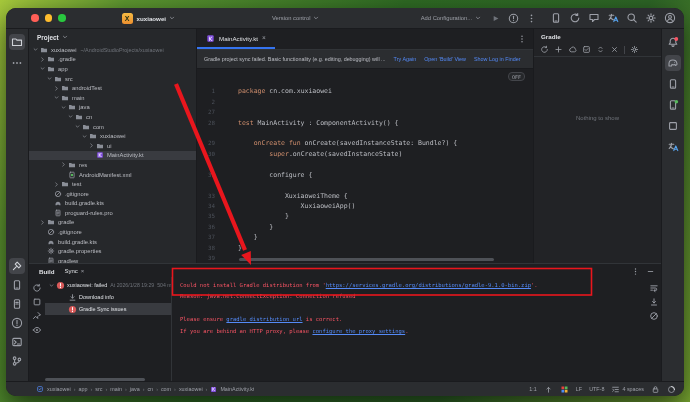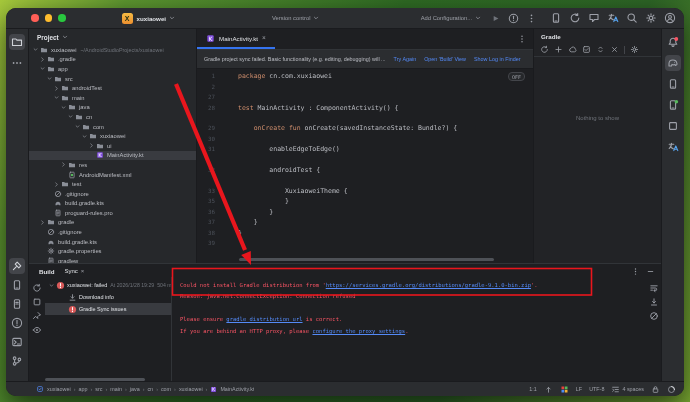--- a/index.html
+++ b/index.html
@@ -56,21 +56,21 @@
   .editor{flex:1;display:flex;flex-direction:column;min-width:0;background:#1e1f22;position:relative;}
   .tabbar{height:20px;border-bottom:1px solid #313438;display:flex;align-items:center;flex:0 0 auto;}
   .tab{height:100%;display:flex;align-items:center;gap:4px;padding:0 9px;border-bottom:2px solid #3574f0;box-sizing:border-box;}
   .tab-label{color:#dfe1e5;font-size:6.2px;}
   .tab-close{color:#9da0a8;font-size:6.5px;line-height:1;}
   .tab-kebab{margin-left:auto;margin-right:6px;}
   .banner{height:18px;background:#2b2d30;border-bottom:1px solid #1a1b1e;display:flex;align-items:center;padding:0 7px;flex:0 0 auto;white-space:nowrap;overflow:hidden;}
   .banner-text{color:#bcbec4;font-size:5.4px;}
   .banner-actions{display:flex;gap:8px;margin-left:8px;}
   .banner-actions a{color:#548af7;font-size:5.4px;text-decoration:none;}
-  .codearea{flex:1;position:relative;overflow:hidden;padding-top:2px;font-family:"DejaVu Sans Mono",monospace;}
+  .codearea{flex:1;position:relative;overflow:hidden;padding-top:17px;font-family:"DejaVu Sans Mono",monospace;}
   .cl{height:10.45px;display:flex;align-items:center;white-space:pre;}
   .cl .ln{width:18px;text-align:right;color:#4b5059;font-size:5.8px;flex:0 0 auto;}
   .cl .fd{width:10px;flex:0 0 auto;display:flex;justify-content:center;align-items:center;}
   .cl .codetxt{margin-left:13px;font-size:6.5px;}
   .tok-k{color:#cf8e6d;}
   .tok-p{color:#bcbec4;}
   .tok-f{color:#9da0a8;background:#3c3f44;border-radius:2px;padding:0 2px;}
   .offbadge{position:absolute;top:3px;right:8px;color:#9da0a8;font-size:5px;border:1px solid #43454a;border-radius:4px;padding:0.5px 3px;background:#26282b;}
   .hscroll{position:absolute;left:42px;bottom:2px;width:255px;height:3px;border-radius:2px;background:#4e5157;}
   
@@ -586,26 +586,26 @@
               </span>
           </div>
           <div class="codearea">
             <div id="code">
                 <div class="cl"><span class="ln">1</span><span class="fd"></span><span class="codetxt"><span class="tok-k">package</span><span class="tok-p"> cn.com.xuxiaowei</span></span></div>
                 <div class="cl"><span class="ln">2</span><span class="fd"></span><span class="codetxt"></span></div>
                 <div class="cl"><span class="ln">27</span><span class="fd"></span><span class="codetxt"></span></div>
                 <div class="cl"><span class="ln">28</span><span class="fd"></span><span class="codetxt"><span class="tok-k">test</span><span class="tok-p"> MainActivity : ComponentActivity() {</span></span></div>
                 <div class="cl"><span class="ln"></span><span class="fd"></span><span class="codetxt"></span></div>
                 <div class="cl"><span class="ln">29</span><span class="fd"></span><span class="codetxt"><span class="tok-p">    </span><span class="tok-k">onCreate</span><span class="tok-p"> </span><span class="tok-k">fun</span><span class="tok-p"> onCreate(savedInstanceState: Bundle?) {</span></span></div>
-                <div class="cl"><span class="ln">30</span><span class="fd"></span></div>
-                <div class="cl"><span class="ln">31</span><span class="fd"></span><span class="codetxt"><span class="tok-p">        enableEdgeToEdge()</span></span></div>
+                <div class="cl"><span class="ln">30</span><span class="fd"></span><span class="codetxt"><span class="tok-p">        </span><span class="tok-k">super</span><span class="tok-p">.onCreate(savedInstanceState)</span></span></div>
                 <div class="cl"><span class="ln"></span><span class="fd"></span><span class="codetxt"></span></div>
-                <div class="cl"><span class="ln">32</span><span class="fd"></span><span class="codetxt"><span class="tok-p">        androidTest {</span></span></div>
+                <div class="cl"><span class="ln">32</span><span class="fd"></span><span class="codetxt"><span class="tok-p">        configure {</span></span></div>
                 <div class="cl"><span class="ln"></span><span class="fd"></span><span class="codetxt"></span></div>
                 <div class="cl"><span class="ln">33</span><span class="fd"></span><span class="codetxt"><span class="tok-p">            XuxiaoweiTheme {</span></span></div>
+                <div class="cl"><span class="ln">34</span><span class="fd"></span><span class="codetxt"><span class="tok-p">                XuxiaoweiApp()</span></span></div>
                 <div class="cl"><span class="ln">35</span><span class="fd"></span><span class="codetxt"><span class="tok-p">            }</span></span></div>
                 <div class="cl"><span class="ln">36</span><span class="fd"></span><span class="codetxt"><span class="tok-p">        }</span></span></div>
                 <div class="cl"><span class="ln">37</span><span class="fd"></span><span class="codetxt"><span class="tok-p">    }</span></span></div>
                 <div class="cl"><span class="ln">38</span><span class="fd"></span><span class="codetxt"><span class="tok-p">}</span></span></div>
                 <div class="cl"><span class="ln">39</span><span class="fd"></span><span class="codetxt"></span></div>
               </div>
             <span class="offbadge">OFF</span>
             <div class="hscroll"></div>
           </div>
         </div>

